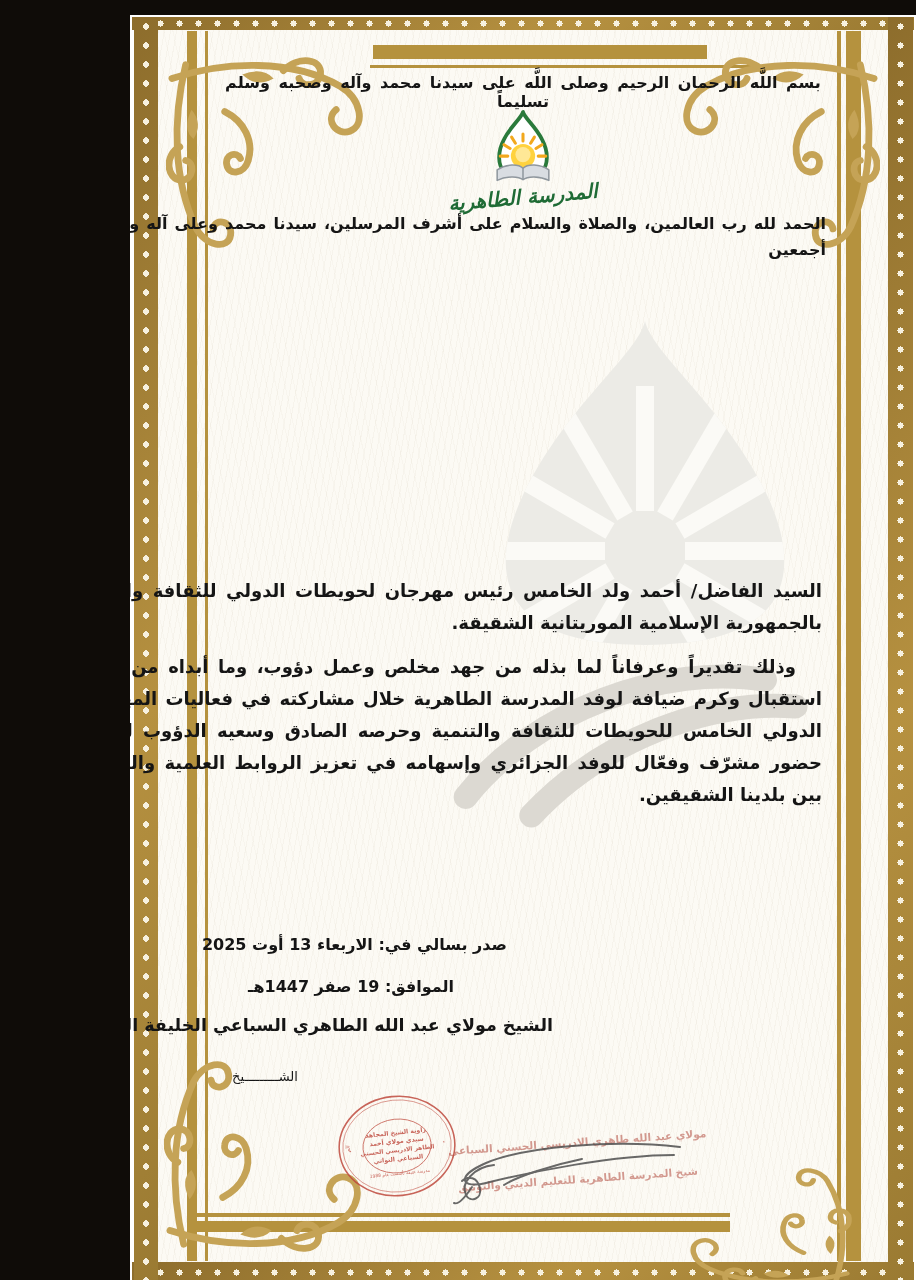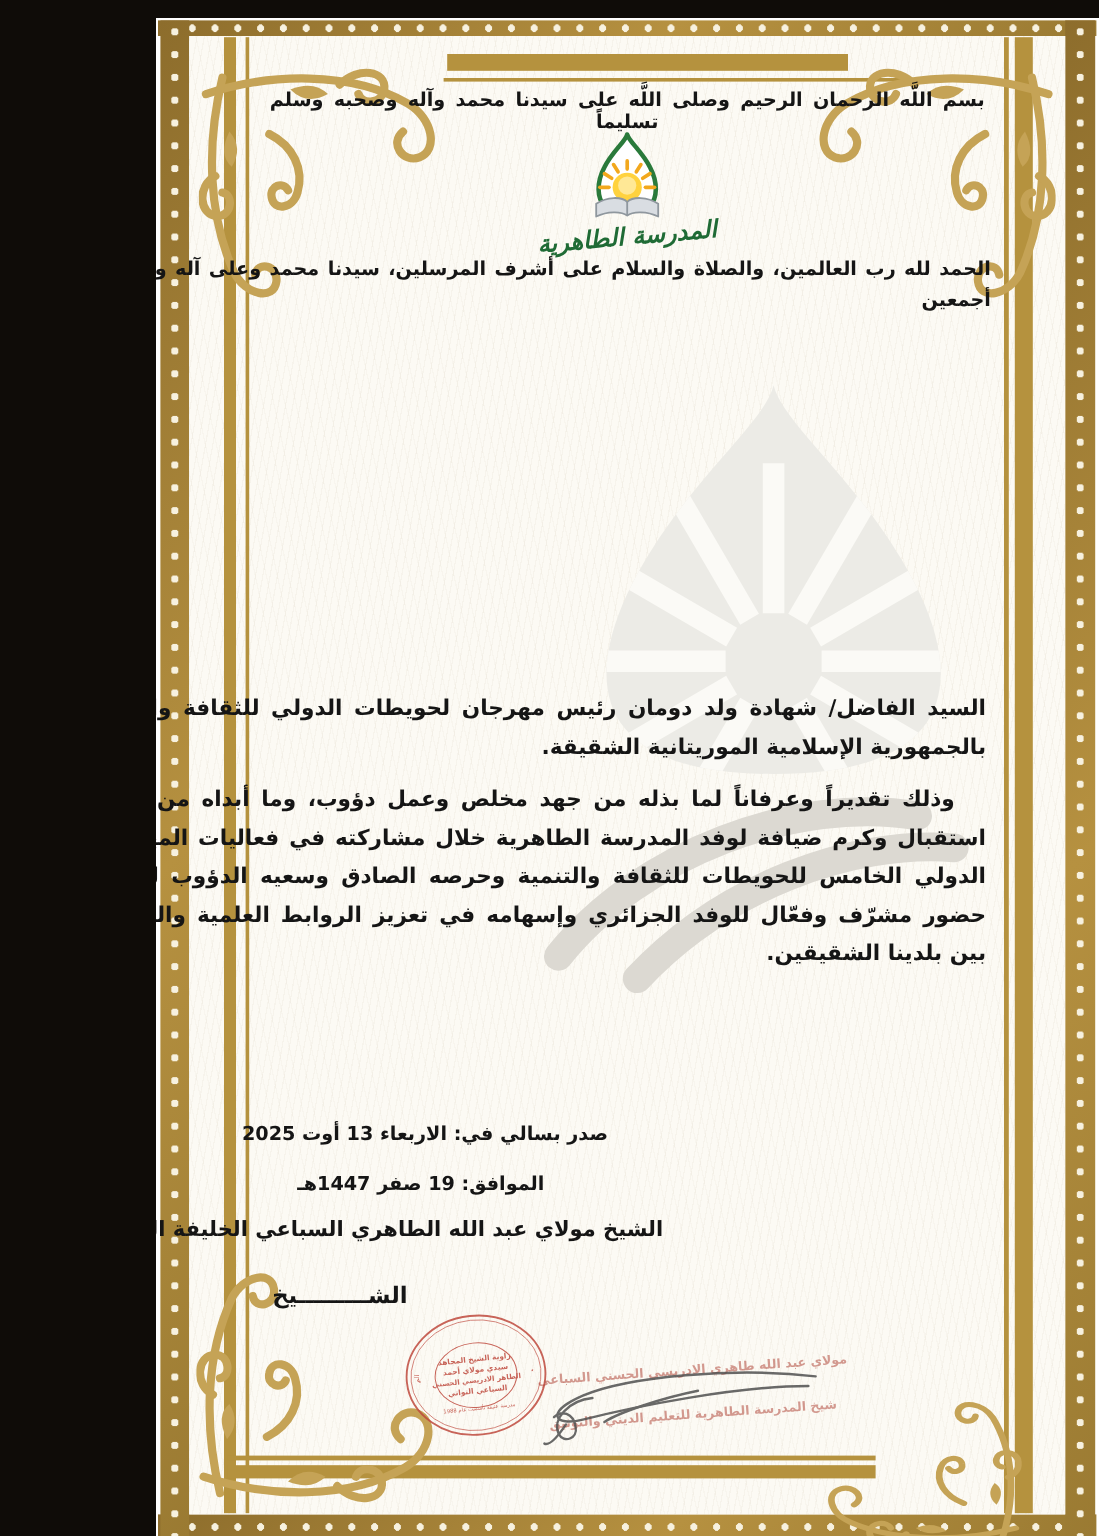--- a/index.html
+++ b/index.html
@@ -58,21 +58,21 @@
   .para{right:94px;width:748px;font-size:18px;line-height:1.78;text-align:justify;text-indent:26px;}
   .p1{top:436px;}
   .p2{top:560px;text-indent:0;}
   .p2 .strong{font-weight:900;}
   .p3{top:636px;}
   .p4{top:796px;}
   .line{white-space:nowrap;font-size:16px;}
   .issued{top:920px;right:409px;}
   .hijri{top:962px;right:462px;}
   .signatory{top:1000px;right:363px;font-size:17.5px;}
-  .sheikh{top:1054px;right:576px;width:110px;text-align:center;font-size:19px;font-weight:700;}
+  .sheikh{top:1054px;right:596px;width:110px;text-align:center;font-size:13px;font-weight:400;}
   
   .stamp{position:absolute;left:206px;top:1078px;width:122px;height:106px;transform:rotate(-6deg);opacity:.85;}
   .handnote{position:absolute;color:rgba(176,72,60,.55);font-size:10.5px;font-weight:600;white-space:nowrap;transform:rotate(-4deg);}
   .hn1{left:318px;top:1121px;}
   .hn2{left:328px;top:1158px;}
   .signature{position:absolute;left:302px;top:1112px;width:258px;height:82px;}
 </style>
 </head>
 <body>
 
@@ -194,21 +194,21 @@
       <line x1="60" y1="78" x2="60" y2="93" stroke="#8f979e" stroke-width="2"></line>
     </svg>
     <br>
     <span class="logo-caption">المدرسة الطاهرية</span>
   </div>
 
   <div class="txt hamdala">الحمد لله رب العالمين، والصلاة والسلام على أشرف المرسلين، سيدنا محمد وعلى آله وصحبه أجمعين</div>
 
 
   <div class="txt para p2">
-    <span>السيد الفاضل/ </span><span class="strong">شهادة ولد دومان</span><span> رئيس مهرجان لحويطات الدولي للثقافة والتنمية بالجمهورية الإسلامية الموريتانية الشقيقة.</span>
+    <span>السيد الفاضل/ </span><span class="strong">أحمد ولد الخامس</span><span> رئيس مهرجان لحويطات الدولي للثقافة والتنمية بالجمهورية الإسلامية الموريتانية الشقيقة.</span>
   </div>
   <div class="txt para p3">وذلك تقديراً وعرفاناً لما بذله من جهد مخلص وعمل دؤوب، وما أبداه من حسن استقبال وكرم ضيافة لوفد المدرسة الطاهرية خلال مشاركته في فعاليات المهرجان الدولي الخامس للحويطات للثقافة والتنمية وحرصه الصادق وسعيه الدؤوب لضمان حضور مشرّف وفعّال للوفد الجزائري وإسهامه في تعزيز الروابط العلمية والثقافية بين بلدينا الشقيقين.</div>
 
   <div class="txt line issued">صدر بسالي في: الاربعاء 13 أوت 2025</div>
   <div class="txt line hijri">الموافق: 19 صفر 1447هـ</div>
   <div class="txt line signatory">الشيخ مولاي عبد الله الطاهري السباعي الخليفة العام للمدارس الطاهرية</div>
   <div class="txt sheikh">الشـــــــــيخ</div>
 
   <svg class="stamp" viewBox="0 0 236 204">
     <defs>

